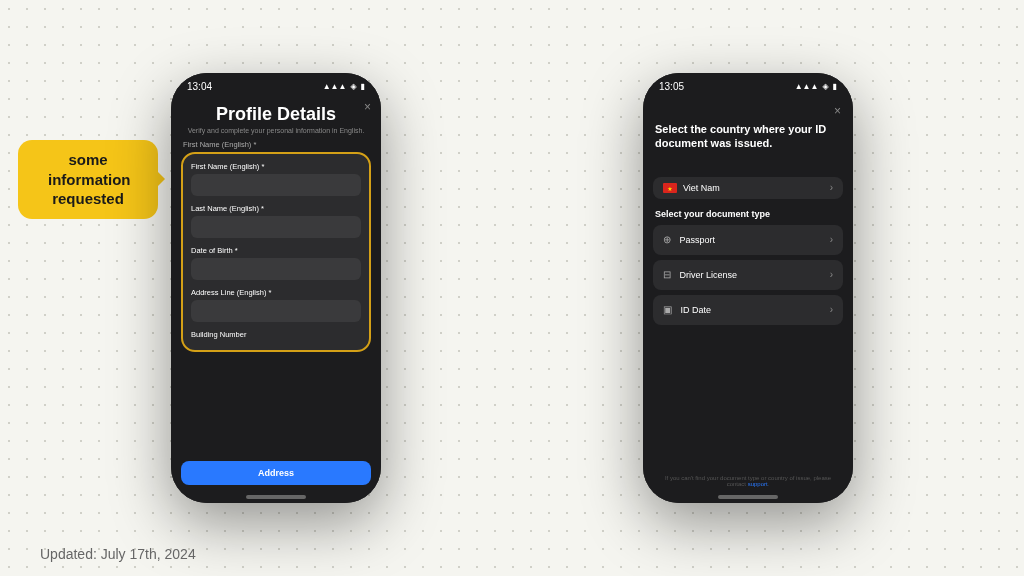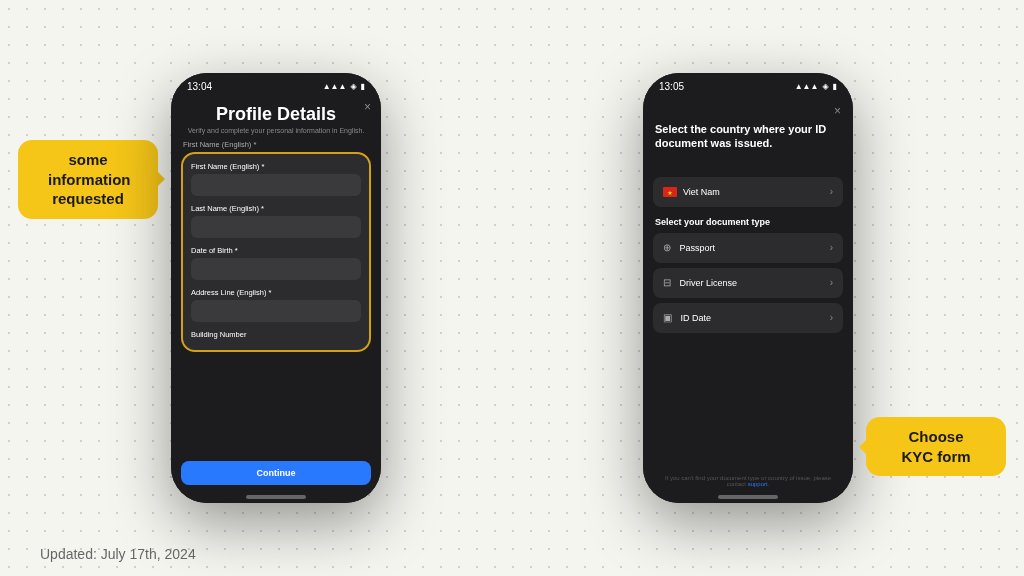--- a/index.html
+++ b/index.html
@@ -197,21 +197,21 @@
       font-size: 11px;
       font-weight: 700;
       color: #fff;
       line-height: 1.3;
       margin-bottom: 20px;
     }
 
     .country-row {
       background: #2c2c2e;
       border-radius: 8px;
-      height: 30px;
+      height: 22px;
       display: flex;
       align-items: center;
       padding: 0 10px;
       margin: 0 10px 10px;
       justify-content: space-between;
     }
 
     .country-left {
       display: flex;
       align-items: center;
@@ -405,21 +405,21 @@
             <div class="form-input"></div>
 
             <div class="form-field-label">
               <span>Building Number</span>
             </div>
 
           </div>
         </div>
 
         <div class="continue-btn">
-          <span class="continue-btn-text">Continue</span>
+          <span class="continue-btn-text">Address</span>
         </div>
 
         <div class="home-indicator"></div>
       </div>
     </div>
   </div>
 
   <div class="phone">
     <div class="phone-screen">
 
@@ -477,21 +477,18 @@
           <span>If you can't find your document type or country of issue, please contact</span>
           <a href="#"> support</a>.
         </div>
 
         <div class="home-indicator"></div>
       </div>
 
     </div>
   </div>
 
-  <div class="callout callout-right">
-    <span>Choose KYC form</span>
-  </div>
 
   <div class="page-footer">
     <span>Updated: July 17th, 2024</span>
   </div>
 
 </div>
 
 </body></html>

